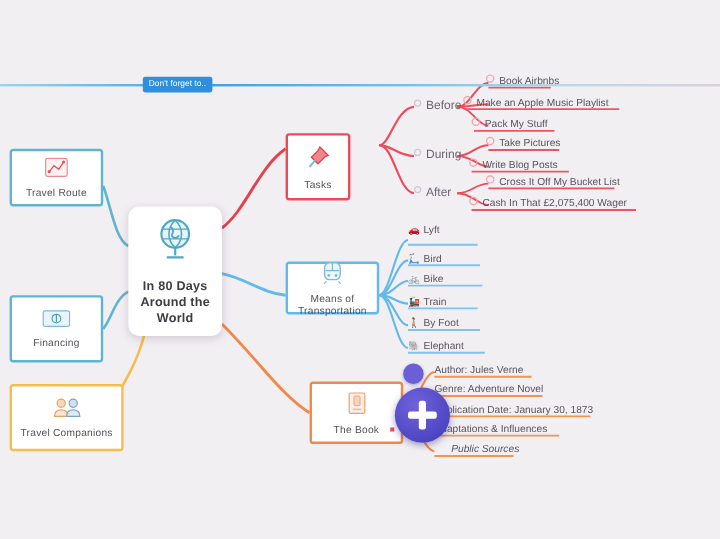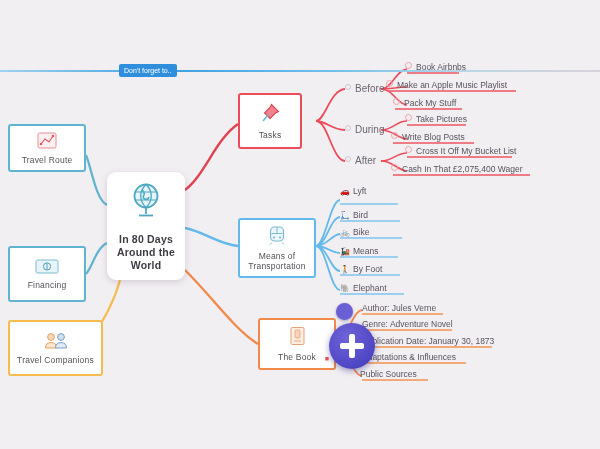--- a/index.html
+++ b/index.html
@@ -63,22 +63,22 @@
   .branch {
     border-width: 2px;
     border-style: solid;
     border-radius: 3px;
     z-index: 5;
   }
   .branch .lbl { font-size: 8.5px; line-height: 10px; }
   #n-travel-route   { left: 8px;  top: 124px; width: 78px; height: 48px; border-color:#5fb4cf; }
   #n-financing      { left: 8px;  top: 246px; width: 78px; height: 56px; border-color:#5fb4cf; }
   #n-companions     { left: 8px;  top: 320px; width: 95px; height: 56px; border-color:#f5bd4f; }
-  #n-tasks          { left: 238px; top: 93px;  width: 64px; height: 56px; border-color:#ec4c5a; }
-  #n-transport      { left: 238px; top: 218px; width: 78px; height: 60px; border-color:#63b9ea; }
+  #n-tasks          { left: 238px; top: 111px;  width: 54px; height: 56px; border-color:#ec4c5a; }
+  #n-transport      { left: 238px; top: 218px; width: 78px; height: 44px; border-color:#63b9ea; }
   #n-book           { left: 258px; top: 318px; width: 78px; height: 52px; border-color:#f08a4b; }
   #n-book .redmark {
     position: absolute;
     right: 5px;
     bottom: 6px;
     font-size: 7px;
     color: #ec4c5a;
   }
   
   .grp {
@@ -364,42 +364,42 @@
   <div class="leaf" style="left:340px; top:186px;">
     <span class="emo">🚗</span><span>Lyft</span>
   </div>
   <div class="leaf" style="left:340px; top:210px;">
     <span class="emo">🛴</span><span>Bird</span>
   </div>
   <div class="leaf" style="left:340px; top:227px;">
     <span class="emo">🚲</span><span>Bike</span>
   </div>
   <div class="leaf" style="left:340px; top:246px;">
-    <span class="emo">🚂</span><span>Means</span>
+    <span class="emo">🚂</span><span>Train</span>
   </div>
   <div class="leaf" style="left:340px; top:264px;">
     <span class="emo">🚶</span><span>By Foot</span>
   </div>
   <div class="leaf" style="left:340px; top:283px;">
     <span class="emo">🐘</span><span>Elephant</span>
   </div>
 
   <div class="leaf" style="left:362px; top:303px;">
     <span>Author: Jules Verne</span>
   </div>
   <div class="leaf" style="left:362px; top:319px;">
     <span>Genre: Adventure Novel</span>
   </div>
   <div class="leaf" style="left:362px; top:336px;">
     <span>Publication Date: January 30, 1873</span>
   </div>
   <div class="leaf" style="left:362px; top:352px;">
     <span>Adaptations &amp; Influences</span>
   </div>
-  <div class="leaf" style="left:360px; top:369px;">
+  <div class="leaf" style="left:376px; top:369px;font-style:italic;">
     <span>Public Sources</span>
   </div>
 
   <div id="fabdot"></div>
   <div id="fab">
     <span class="plus-h"></span>
     <span class="plus-v"></span>
   </div>
 
 </div>

